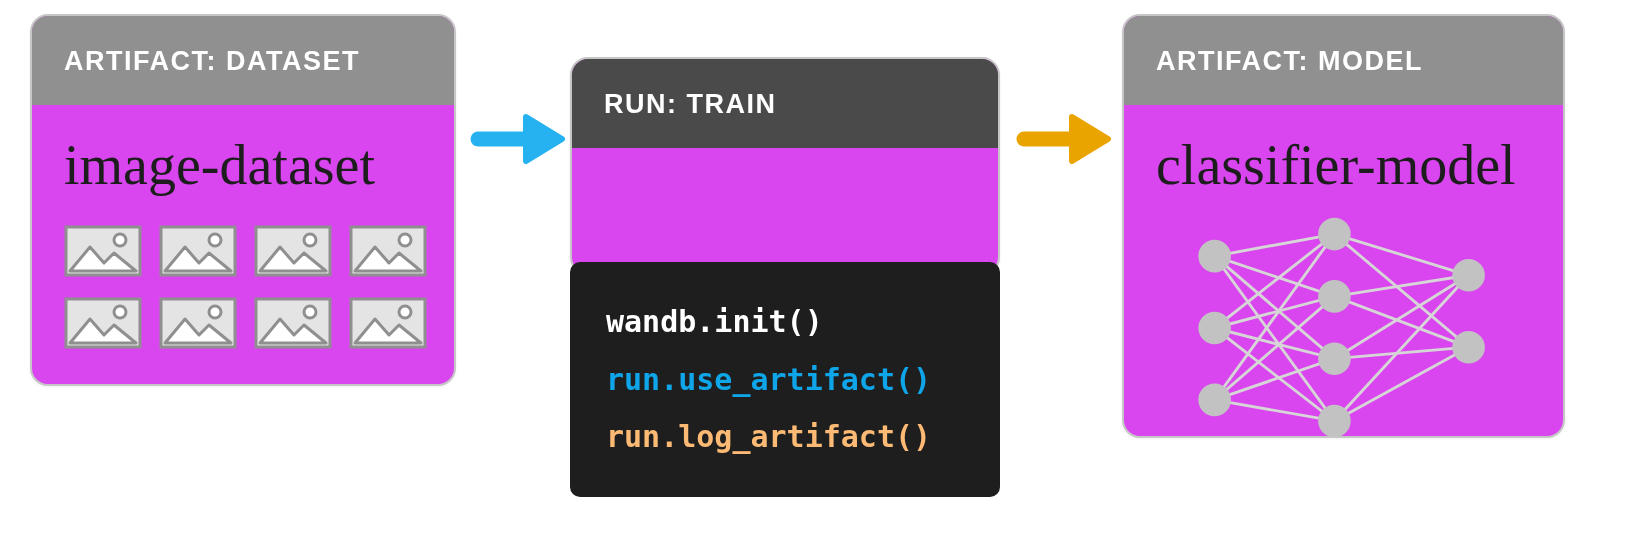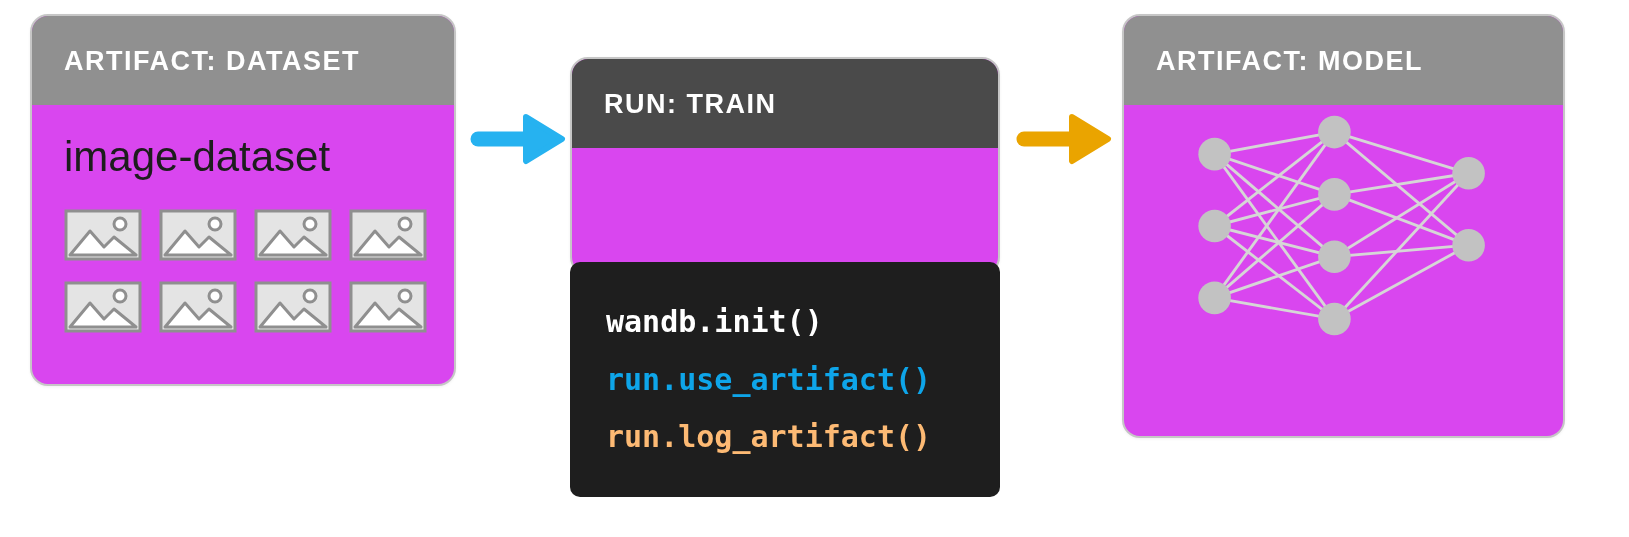--- a/index.html
+++ b/index.html
@@ -30,23 +30,24 @@
     font-weight: 700;
     font-size: 27px;
     letter-spacing: 1.5px;
     padding: 30px 32px 28px 32px;
     text-transform: uppercase;
   }
   .header-gray { background: #909090; }
   .header-dark { background: #4a4a4a; }
   .card-title {
     color: #1d1d1d;
-    font-size: 42px;
+    font-size: 56px;
     font-weight: 400;
     padding: 28px 32px 10px 32px;
+    font-family: Liberation Serif, serif;
   }
 
   #card-dataset { left: 30px; top: 14px; width: 426px; height: 372px; }
   #card-run     { left: 570px; top: 14px; width: 430px; height: 218px; margin-top: 43px; }
   #card-model   { left: 1122px; top: 14px; width: 443px; height: 424px; }
 
   
   .thumb-grid {
     display: grid;
     grid-template-columns: repeat(4, 78px);
@@ -164,20 +165,21 @@
     <div class="code-line code-gold">run.log_artifact()</div>
   </div>
 
   <svg class="arrow" id="arrow-yellow" viewBox="0 0 96 58">
     <line x1="8" y1="29" x2="62" y2="29" stroke="#eaa400" stroke-width="15" stroke-linecap="round"></line>
     <path d="M56 7 L92 29 L56 51 Z" fill="#eaa400" stroke="#eaa400" stroke-width="6" stroke-linejoin="round"></path>
   </svg>
 
   <div class="card" id="card-model">
     <div class="card-header header-gray">ARTIFACT: MODEL</div>
+    <div class="card-title">classifier-model</div>
     <div class="nn-wrap">
       <svg class="nn" viewBox="0 0 360 240">
         <g stroke="#d6d6d6" stroke-width="3">
 
           <line x1="45" y1="45" x2="170" y2="22"></line>
           <line x1="45" y1="45" x2="170" y2="87"></line>
           <line x1="45" y1="45" x2="170" y2="152"></line>
           <line x1="45" y1="45" x2="170" y2="217"></line>
           <line x1="45" y1="120" x2="170" y2="22"></line>
           <line x1="45" y1="120" x2="170" y2="87"></line>

